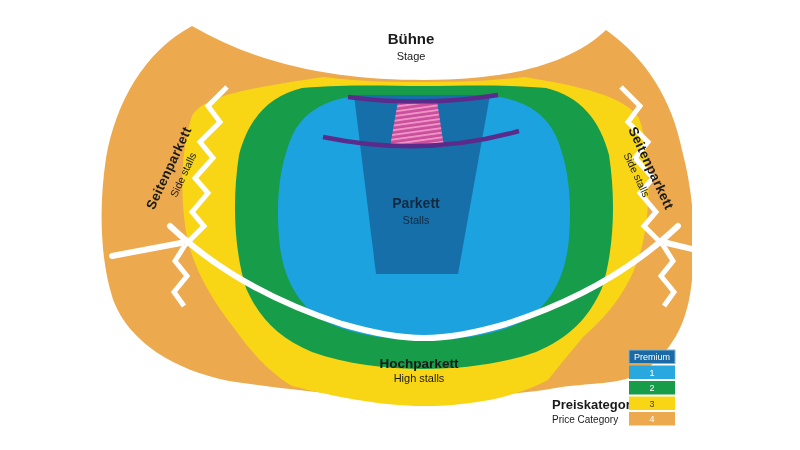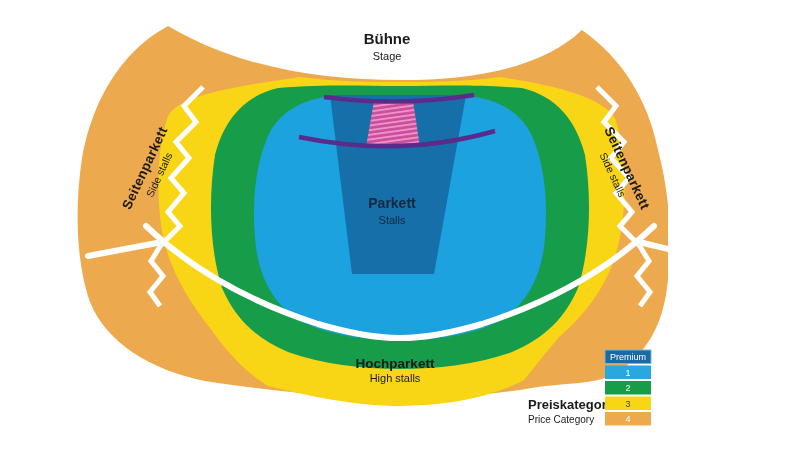--- a/index.html
+++ b/index.html
@@ -1,16 +1,16 @@
 <!DOCTYPE html>
 <html><head>
 <meta charset="utf-8">
 <style>
   html,body{margin:0;padding:0;background:#ffffff;}
-  .canvas{position:relative;width:668px;height:450px;background:#ffffff;overflow:hidden;}
+  .canvas{position:relative;width:668px;height:450px;background:#ffffff;overflow:hidden;margin-left:24px;}
   svg{display:block;}
   text{font-family:"Liberation Sans", sans-serif;}
   .lbl-main{font-size:15px;font-weight:bold;}
   .lbl-sub{font-size:11px;}
   .side-main{font-size:13.5px;font-weight:bold;letter-spacing:.3px;}
   .side-sub{font-size:10.5px;}
   .sec-main{font-size:14px;font-weight:bold;}
   .sec-sub{font-size:11px;}
   .hoch-main{font-size:13.5px;font-weight:bold;}
   .hoch-sub{font-size:11px;}

